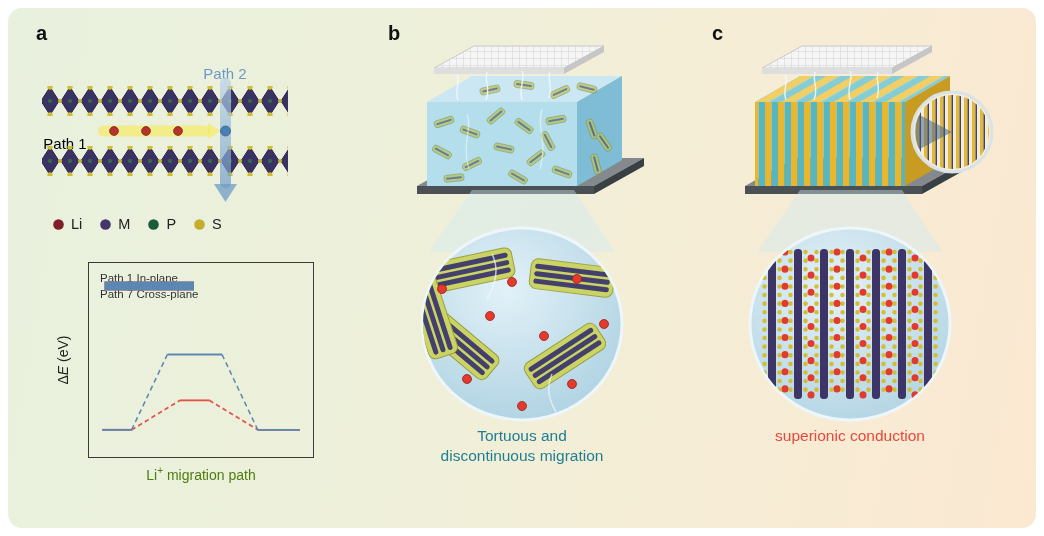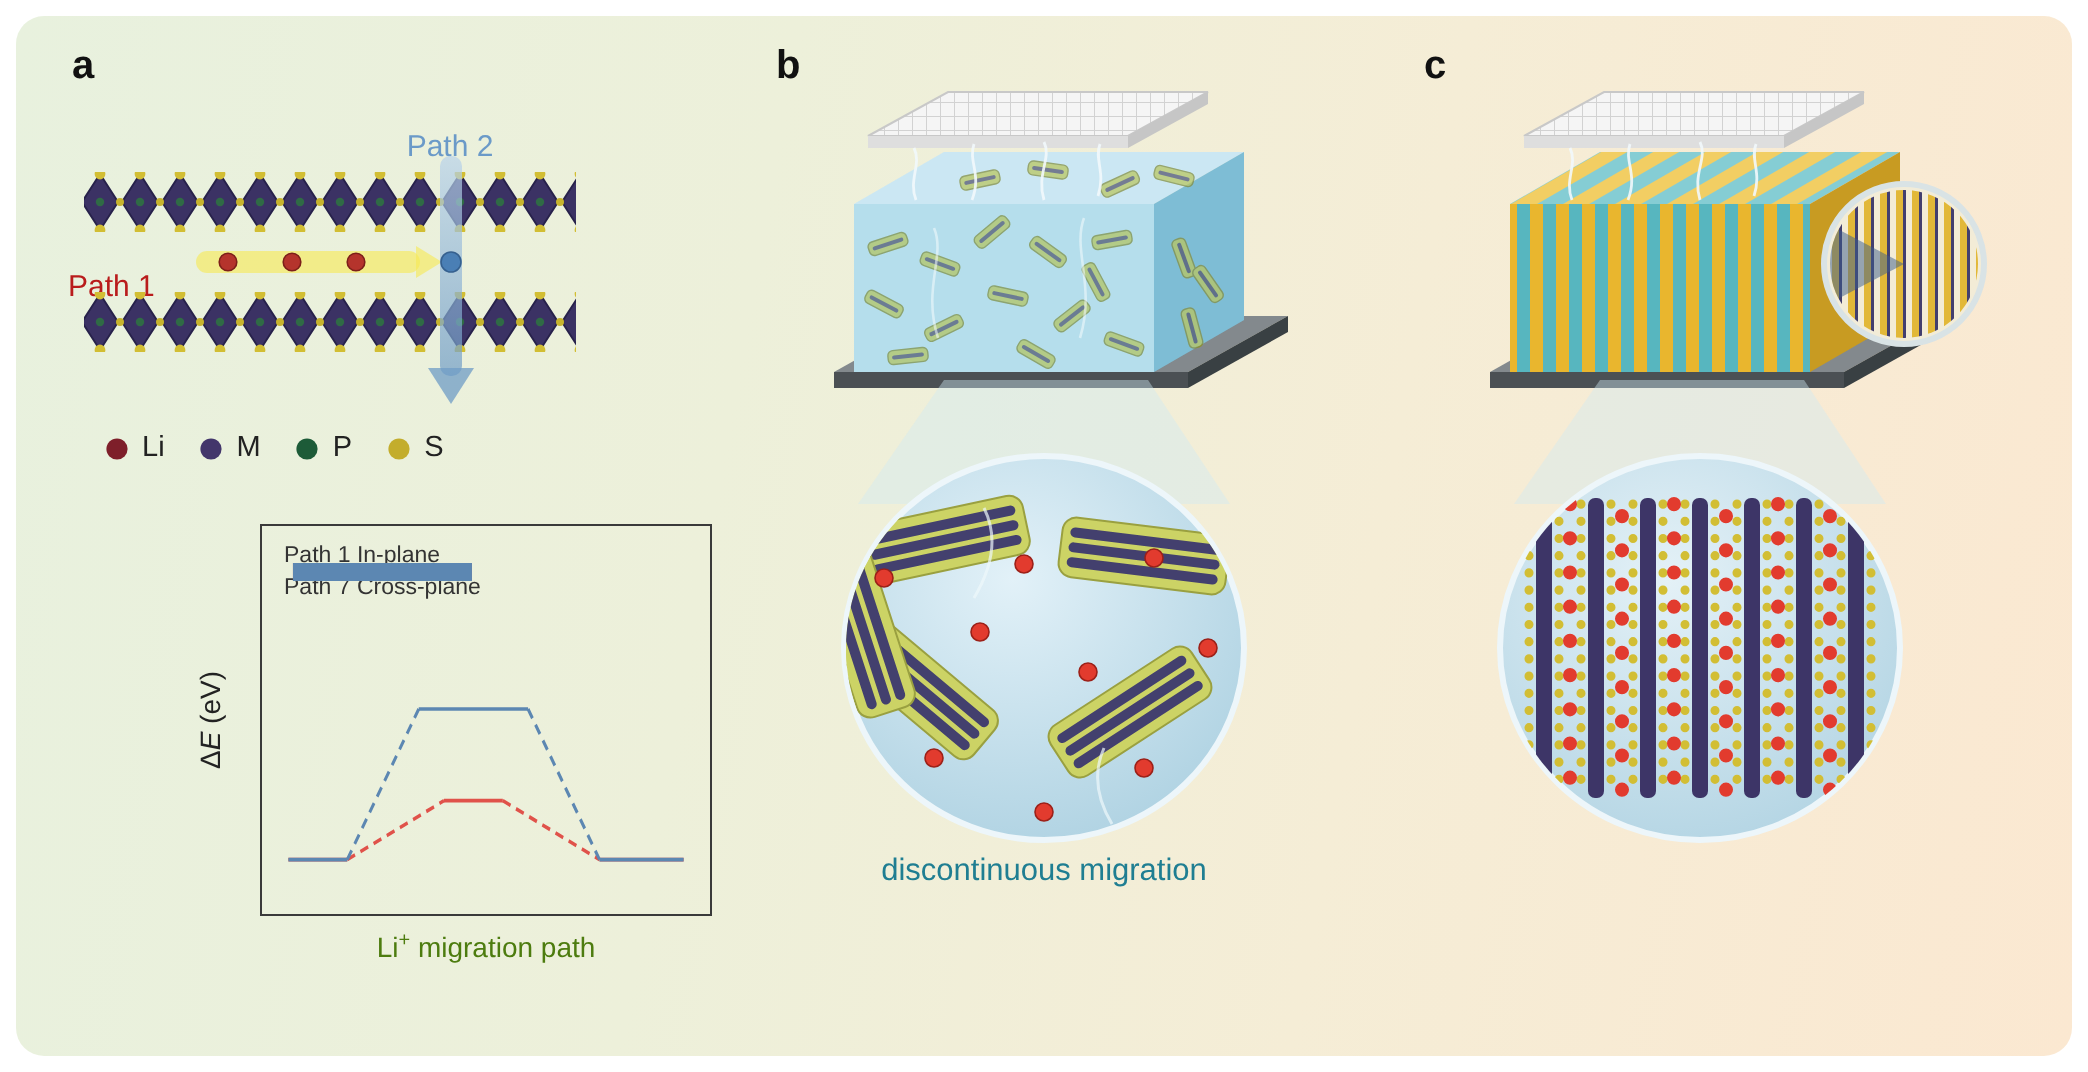--- a/index.html
+++ b/index.html
@@ -8,24 +8,24 @@
     font-family:"Liberation Sans","DejaVu Sans",sans-serif;color:#222;
   }
   .figure-bg{
     position:absolute;left:8px;top:8px;right:8px;bottom:8px;border-radius:14px;
     background:linear-gradient(100deg,#e8f1de 0%,#edf0da 35%,#f5edd6 65%,#fbe8d1 100%);
   }
   .panel-label{position:absolute;font-size:20px;font-weight:700;color:#111;}
   .abs{position:absolute;}
   .path-label{position:absolute;font-size:15px;font-weight:500;margin-top:12px;}
   .path2{color:#6b9ac8;text-align:center;}
-  .path1{color:#b91c1c;text-align:left;}
+  .path1{color:#000000;text-align:center;}
   .atom-legend{position:absolute;left:52px;top:216px;display:flex;gap:17px;align-items:center;}
   .atom-item{display:flex;align-items:center;gap:6px;font-size:14.5px;color:#222;}
-  .chart-wrap{position:absolute;left:58px;top:262px;margin-left:42px;}
+  .chart-wrap{position:absolute;left:58px;top:262px;}
   .chart-box{
     position:relative;margin-left:30px;width:226px;height:196px;
     border:1.3px solid #3a3a3a;box-sizing:border-box;
   }
   .chart-box svg{position:absolute;left:0;top:0;width:100%;height:100%;}
   .chart-legend{position:absolute;left:11px;top:9px;display:flex;flex-direction:column;gap:4px;}
   .leg-row{display:flex;align-items:center;gap:6px;font-size:11.5px;color:#333;white-space:nowrap;}
   .leg-swatch{width:22px;height:4px;flex:0 0 auto;}
   .ylabel{
     position:absolute;left:-56px;top:50%;width:60px;height:16px;
@@ -246,20 +246,21 @@
         <circle cx="150" cy="362" r="4.5"></circle>
       </g>
       <g stroke="#eef8fb" stroke-width="1.5" fill="none" opacity="0.7">
         <path d="M120,210 q10,20 -5,45"></path>
         <path d="M180,330 q-8,18 4,38"></path>
       </g>
     </g>
   </svg>
 
   <div class="caption cap-b" style="left:362px;top:426px;width:320px">
+    <div>Tortuous and</div>
     <div>discontinuous migration</div>
   </div>
 
   <div class="panel-label" style="left:712px;top:22px">c</div>
 
   <svg class="abs" style="left:700px;top:44px" width="300" height="390" viewBox="0 0 300 390">
     <defs>
       <pattern id="c-mesh" width="7" height="7" patternUnits="userSpaceOnUse">
         <rect width="7" height="7" fill="#f5f5f5"></rect>
         <path d="M0,0 H7 M0,0 V7" stroke="#d2d2d2" stroke-width="1" fill="none"></path>
@@ -343,14 +344,15 @@
         <line x1="111" y1="214" x2="111" y2="352"></line>
         <line x1="137" y1="208" x2="137" y2="352"></line>
         <line x1="163" y1="214" x2="163" y2="352"></line>
         <line x1="189" y1="208" x2="189" y2="352"></line>
         <line x1="215" y1="214" x2="215" y2="352"></line>
       </g>
     </g>
   </svg>
 
   <div class="caption cap-c" style="left:690px;top:426px;width:320px">
+    <div>superionic conduction</div>
   </div>
 </div>
 
 </body></html>

